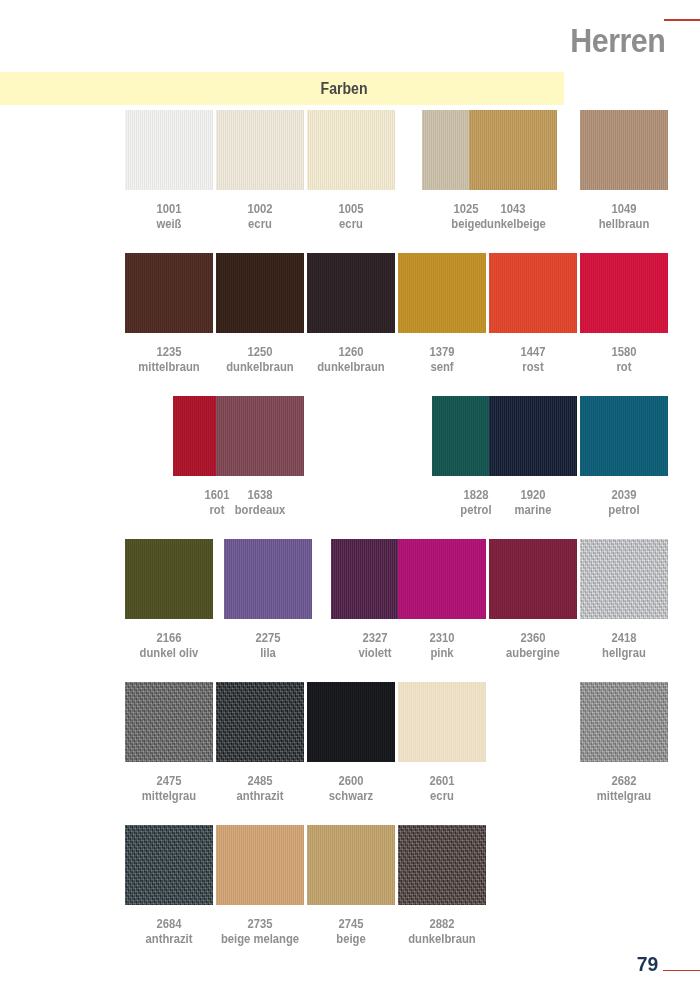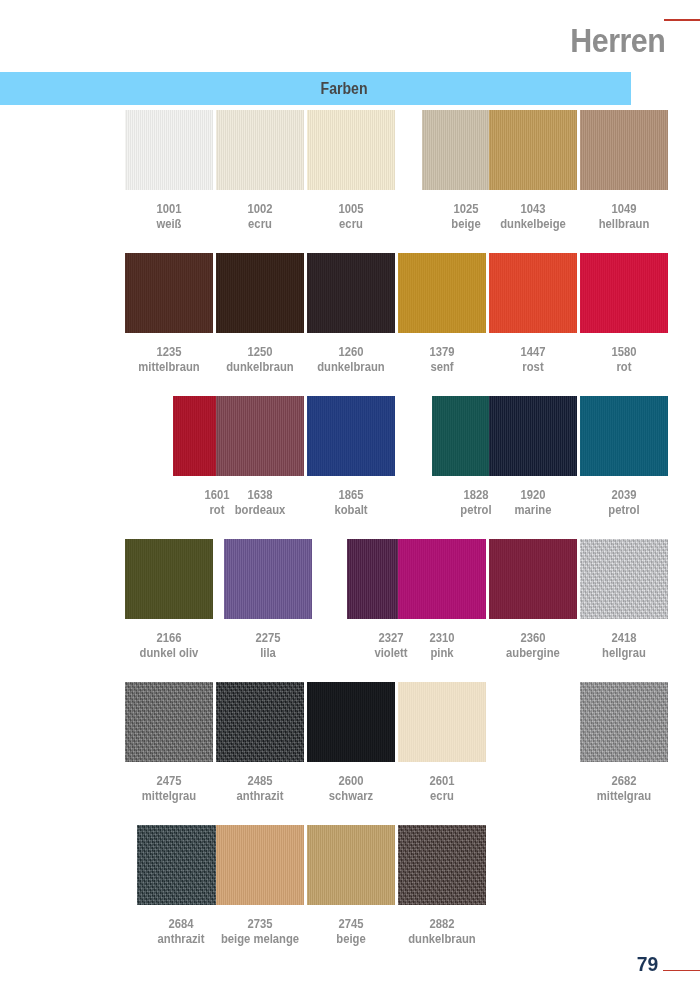--- a/index.html
+++ b/index.html
@@ -41,23 +41,23 @@
     transform: scaleX(0.92);
     transform-origin: right center;
     line-height: 1;
     white-space: nowrap;
   }
 
   
   #section-band {
     position: absolute;
     top: 72px; left: 0;
-    width: 631px;
+    width: 564px;
     height: 33px;
-    background: #7dd3fc;
+    background: #fef9c3;
   }
   #section-band-title {
     position: absolute;
     top: 0; left: 0;
     width: 782px;
     height: 33px;
     line-height: 33px;
     text-align: center;
     font-size: 16px;
     font-weight: bold;
@@ -224,21 +224,21 @@
       </div>
       <div class="swatch-cell" style="left: 285px; padding-left: 12px;">
         <div class="swatch-chip" style="background: rgb(203, 191, 170);">
           <div class="tex tex-rib"></div>
         </div>
         <div class="swatch-labels">
           <div class="swatch-code">1025</div>
           <div class="swatch-name">beige</div>
         </div>
       </div>
-      <div class="swatch-cell" style="left: 364px;">
+      <div class="swatch-cell" style="left: 344px;">
         <div class="swatch-chip" style="background: rgb(192, 154, 88);">
           <div class="tex tex-rib"></div>
         </div>
         <div class="swatch-labels">
           <div class="swatch-code">1043</div>
           <div class="swatch-name">dunkelbeige</div>
         </div>
       </div>
       <div class="swatch-cell" style="left: 455px;">
         <div class="swatch-chip" style="background: rgb(176, 143, 118);">
@@ -318,29 +318,20 @@
       </div>
       <div class="swatch-cell" style="left: 91px;">
         <div class="swatch-chip" style="background: rgb(125, 68, 80);">
           <div class="tex tex-rib"></div>
         </div>
         <div class="swatch-labels">
           <div class="swatch-code">1638</div>
           <div class="swatch-name">bordeaux</div>
         </div>
       </div>
-      <div class="swatch-cell" style="left: 182px;">
-        <div class="swatch-chip" style="background: rgb(33, 59, 128);">
-          <div class="tex tex-flat"></div>
-        </div>
-        <div class="swatch-labels">
-          <div class="swatch-code">1865</div>
-          <div class="swatch-name">kobalt</div>
-        </div>
-      </div>
       <div class="swatch-cell" style="left: 273px; margin-left: 34px;">
         <div class="swatch-chip" style="background: rgb(20, 84, 80);">
           <div class="tex tex-flat"></div>
         </div>
         <div class="swatch-labels">
           <div class="swatch-code">1828</div>
           <div class="swatch-name">petrol</div>
         </div>
       </div>
       <div class="swatch-cell" style="left: 364px;">
@@ -374,21 +365,21 @@
       </div>
       <div class="swatch-cell" style="left: 91px; padding-left: 8px;">
         <div class="swatch-chip" style="background: rgb(106, 85, 144);">
           <div class="tex tex-rib"></div>
         </div>
         <div class="swatch-labels">
           <div class="swatch-code">2275</div>
           <div class="swatch-name">lila</div>
         </div>
       </div>
-      <div class="swatch-cell" style="left: 182px; padding-left: 40px;">
+      <div class="swatch-cell" style="left: 166px; padding-left: 40px;">
         <div class="swatch-chip" style="background: rgb(77, 31, 70);">
           <div class="tex tex-rib"></div>
         </div>
         <div class="swatch-labels">
           <div class="swatch-code">2327</div>
           <div class="swatch-name">violett</div>
         </div>
       </div>
       <div class="swatch-cell" style="left: 273px;">
         <div class="swatch-chip" style="background: rgb(174, 16, 115);">
@@ -459,21 +450,21 @@
         <div class="swatch-chip" style="background: rgb(154, 154, 156);">
           <div class="tex tex-melange"></div>
         </div>
         <div class="swatch-labels">
           <div class="swatch-code">2682</div>
           <div class="swatch-name">mittelgrau</div>
         </div>
       </div>
     </div>
     <div class="swatch-row">
-      <div class="swatch-cell" style="left: 12px;">
+      <div class="swatch-cell" style="left: 0px;">
         <div class="swatch-chip" style="background: rgb(43, 59, 64);">
           <div class="tex tex-melange"></div>
         </div>
         <div class="swatch-labels">
           <div class="swatch-code">2684</div>
           <div class="swatch-name">anthrazit</div>
         </div>
       </div>
       <div class="swatch-cell" style="left: 91px;">
         <div class="swatch-chip" style="background: rgb(210, 163, 115);">

